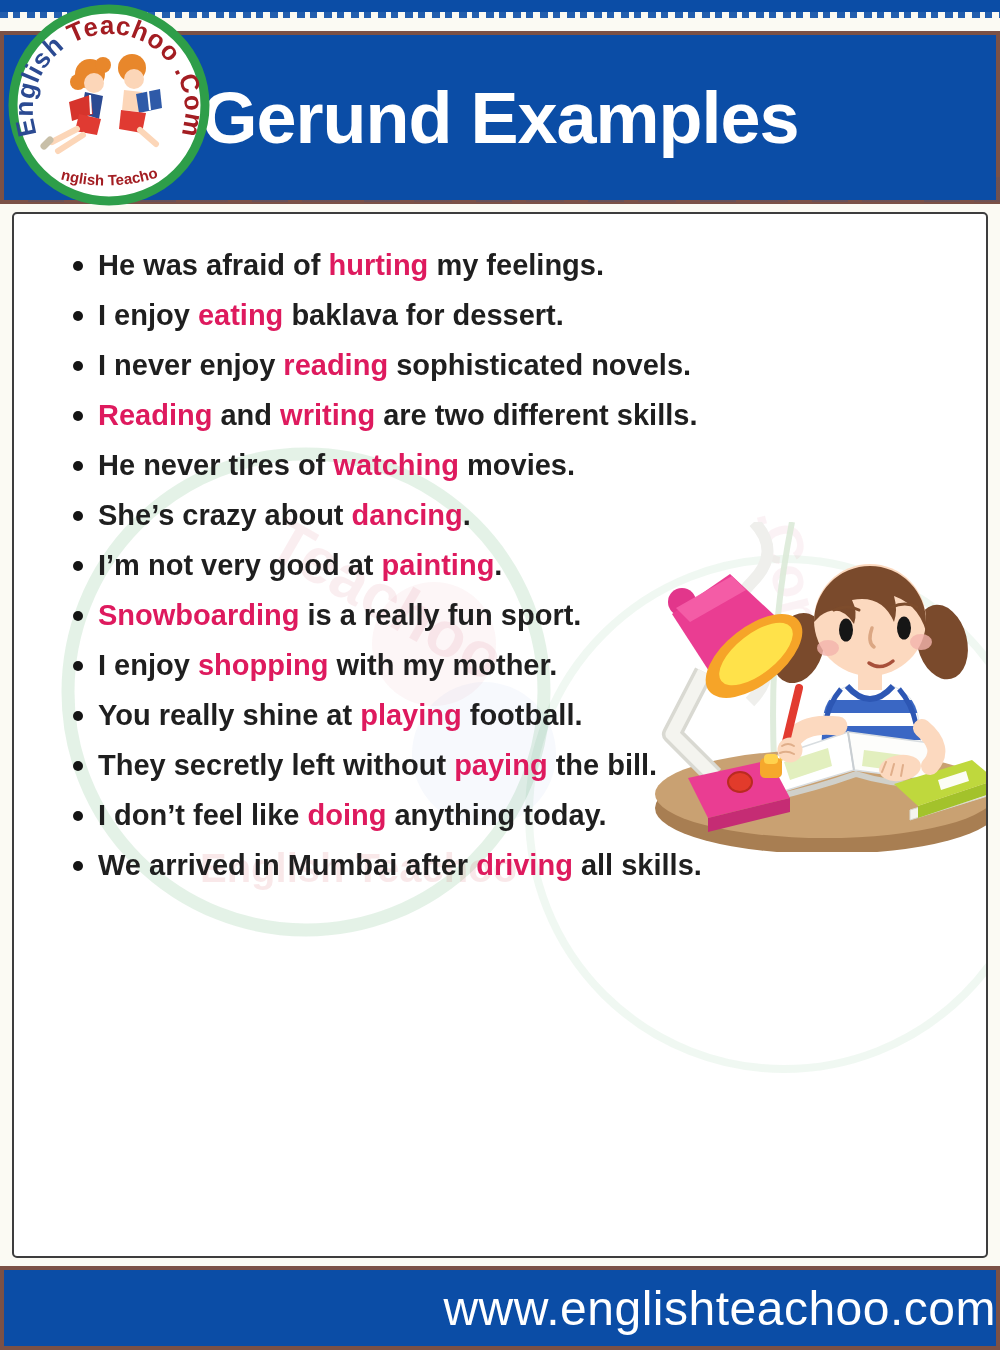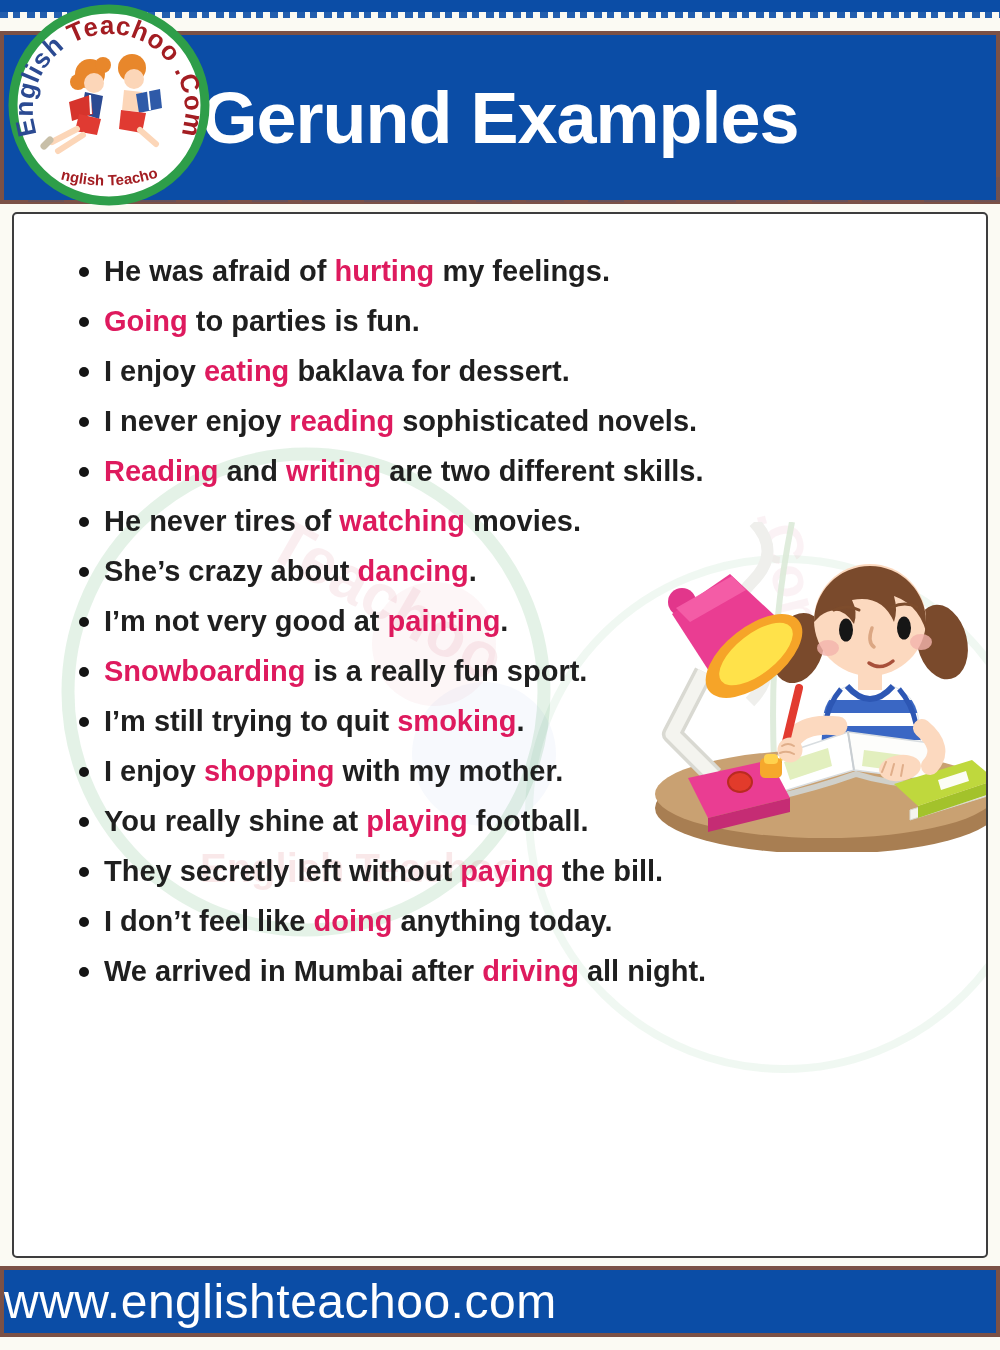--- a/index.html
+++ b/index.html
@@ -15,31 +15,31 @@
     display:flex;align-items:center;justify-content:center;}
   .title{color:#fff;font-size:72px;font-weight:bold;letter-spacing:-1px;white-space:nowrap;}
   
   .ghost-row{position:absolute;top:177px;left:28px;right:0;height:25px;
     background:repeating-linear-gradient(90deg,rgba(11,77,166,.17) 0 36px,rgba(11,77,166,0) 36px 50px,rgba(11,77,166,.11) 50px 88px,rgba(11,77,166,0) 88px 112px);}
   .logo{position:absolute;left:6px;top:2px;width:206px;height:206px;z-index:5;}
   
   .panel{position:absolute;left:12px;top:212px;width:976px;height:1046px;box-sizing:border-box;
     background:#fff;border:2px solid #3d3d3d;border-radius:5px;overflow:hidden;}
   .wm{position:absolute;left:0;top:0;z-index:0;pointer-events:none;}
-  ul.sentences{position:absolute;z-index:2;left:0;top:20px;margin:12px;padding:0 0 0 78px;list-style:none;}
+  ul.sentences{position:absolute;z-index:2;left:0;top:20px;margin:6px;padding:0 0 0 78px;list-style:none;}
   ul.sentences li{position:relative;height:50px;line-height:50px;font-size:29px;font-weight:bold;
     color:#1f1f1f;white-space:nowrap;}
   ul.sentences li::before{content:"";position:absolute;left:-25px;top:21px;width:10px;height:10px;
     border-radius:50%;background:#141414;}
   .hl{color:var(--pink);}
   .girl{position:absolute;left:628px;top:308px;z-index:3;}
   
-  .footer{position:absolute;left:0;right:0;top:1266px;height:71px;box-sizing:border-box;
+  .footer{position:absolute;left:0;right:0;top:1266px;height:84px;box-sizing:border-box;
     background:var(--blue);border:4px solid var(--brown);
-    display:flex;align-items:center;justify-content:flex-start;}
+    display:flex;align-items:center;justify-content:flex-end;}
   .footer span{color:#fff;font-size:48px;letter-spacing:.5px;}
 </style>
 </head>
 <body>
 
 <div class="page" style="--blue: #0B4DA6; --brown: #7B5146; --pink: #DE1A5E;">
 
   <div class="top-strip"></div>
 
   <div class="header-band">
@@ -94,34 +94,32 @@
       <circle cx="770" cy="600" r="255" fill="none" stroke="#2F9E49" stroke-width="8" opacity="0.07"></circle>
       <circle cx="420" cy="430" r="62" fill="#E0456A" opacity="0.05"></circle>
       <circle cx="470" cy="540" r="72" fill="#3A67C4" opacity="0.04"></circle>
       <text font-size="64" font-weight="bold" fill="#D24B63" opacity="0.09" transform="translate(250 340) rotate(30)">Teachoo</text>
       <text font-size="56" font-weight="bold" fill="#E390A8" opacity="0.11" transform="translate(742 300) rotate(76)">.Com</text>
       <text x="186" y="668" font-size="40" font-weight="bold" fill="#CF4A55" opacity="0.12">English Teachoo</text>
     </svg>
 
     <ul class="sentences">
         <li><span>He was afraid of </span><span class="hl">hurting</span><span> my feelings.</span></li>
-        <li><span class="hl">Going</span><span> to parties is fun.</span></li>
         <li><span>I enjoy </span><span class="hl">eating</span><span> baklava for dessert.</span></li>
         <li><span>I never enjoy </span><span class="hl">reading</span><span> sophisticated novels.</span></li>
         <li><span class="hl">Reading</span><span> and </span><span class="hl">writing</span><span> are two different skills.</span></li>
         <li><span>He never tires of </span><span class="hl">watching</span><span> movies.</span></li>
         <li><span>She’s crazy about </span><span class="hl">dancing</span><span>.</span></li>
         <li><span>I’m not very good at </span><span class="hl">painting</span><span>.</span></li>
         <li><span class="hl">Snowboarding</span><span> is a really fun sport.</span></li>
-        <li><span>I’m still trying to quit </span><span class="hl">smoking</span><span>.</span></li>
         <li><span>I enjoy </span><span class="hl">shopping</span><span> with my mother.</span></li>
         <li><span>You really shine at </span><span class="hl">playing</span><span> football.</span></li>
         <li><span>They secretly left without </span><span class="hl">paying</span><span> the bill.</span></li>
         <li><span>I don’t feel like </span><span class="hl">doing</span><span> anything today.</span></li>
-        <li><span>We arrived in Mumbai after </span><span class="hl">driving</span><span> all night.</span></li>
+        <li><span>We arrived in Mumbai after </span><span class="hl">driving</span><span> all skills.</span></li>
       </ul>
 
     <svg class="girl" width="360" height="330" viewBox="0 0 360 330">
 
       <path d="M 112 0 Q 140 30 110 60 Q 80 90 112 120 Q 138 150 108 180" stroke="#EFEFEC" stroke-width="12" fill="none"></path>
       <path d="M 150 0 Q 118 160 140 330" stroke="#DCEAD8" stroke-width="6" fill="none" opacity="0.9"></path>
 
       <ellipse cx="156" cy="126" rx="25" ry="36" transform="rotate(18 156 126)" fill="#7A4A2C"></ellipse>
       <ellipse cx="300" cy="120" rx="25" ry="38" transform="rotate(-14 300 120)" fill="#7A4A2C"></ellipse>
 

